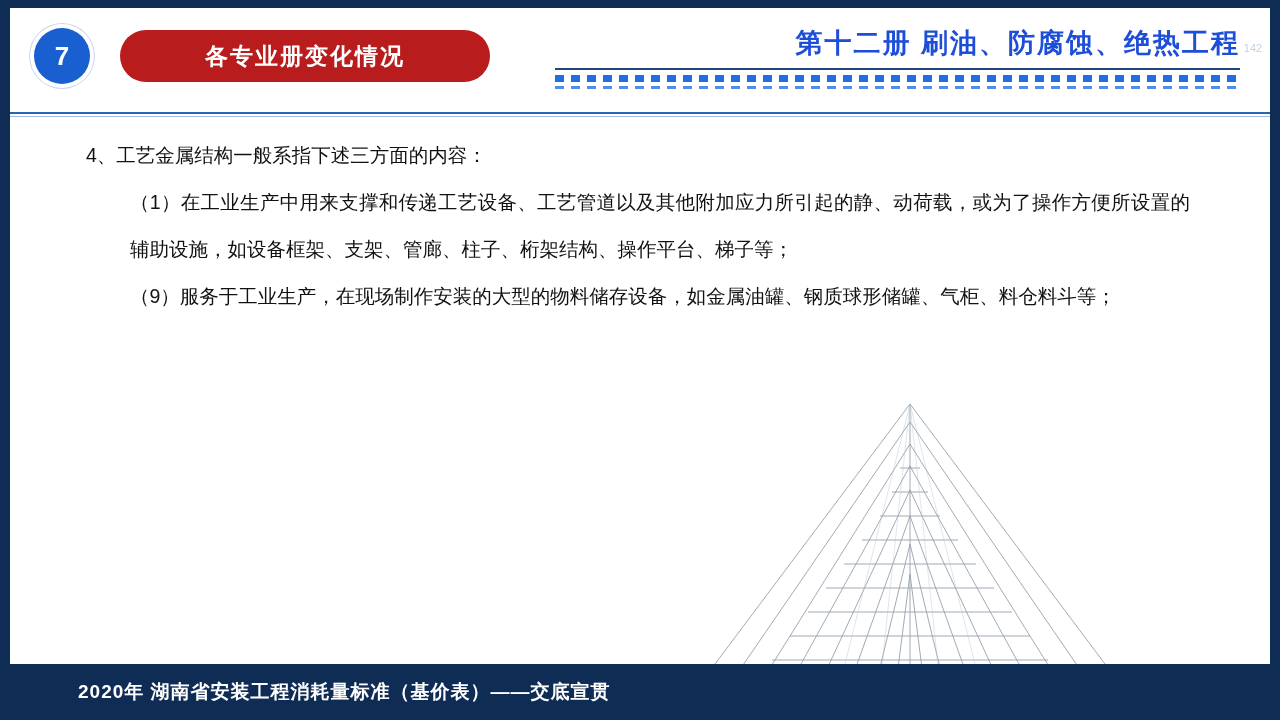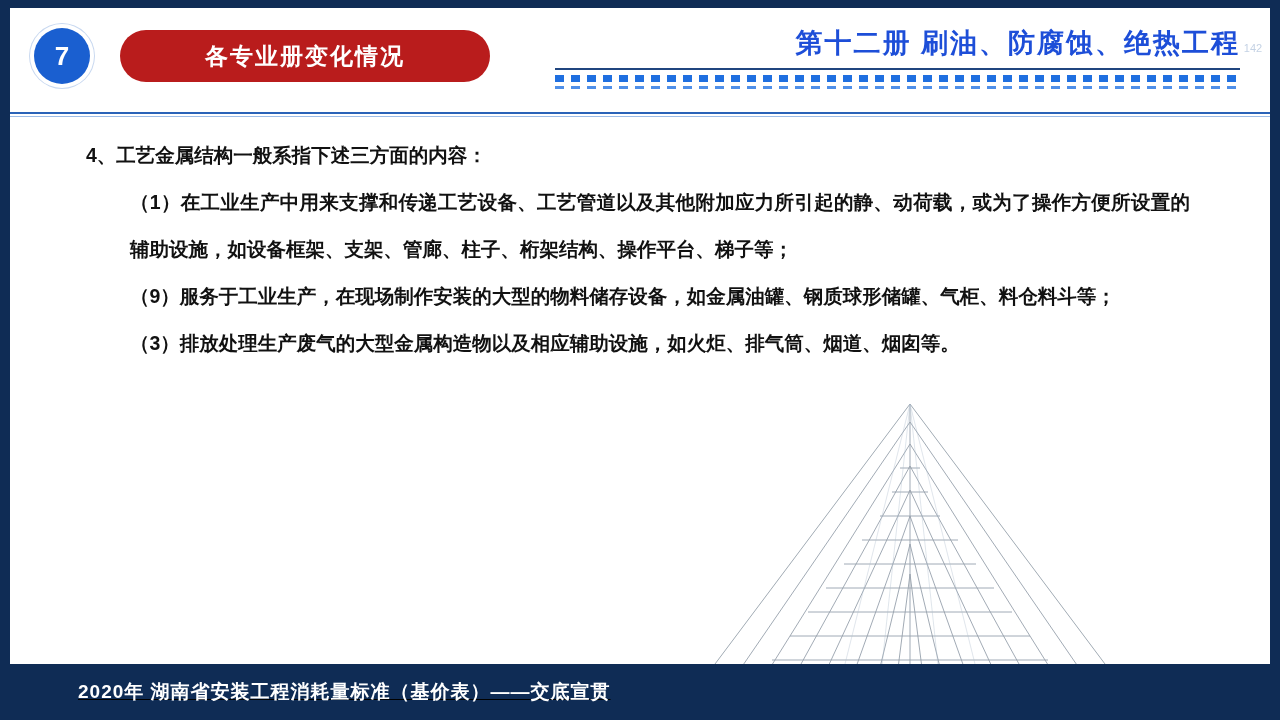--- a/index.html
+++ b/index.html
@@ -143,21 +143,21 @@
 
   
   .content {
     position: absolute;
     left: 86px;
     right: 90px;
     top: 132px;
     color: #111111;
     font-size: 19.5px;
     line-height: 47px;
-    font-weight: bold;
+    font-weight: normal;
   }
   .para {
     text-align: justify;
     margin: 0;
   }
   .para.indent {
     text-indent: 0;
     margin-left: 44px;
   }
 
@@ -175,21 +175,20 @@
   
   .footer {
     position: absolute;
     left: 10px;
     right: 10px;
     bottom: 0;
     height: 56px;
     background: #0f2c55;
     display: flex;
     align-items: center;
-    text-decoration: underline;
   }
   .footer-text {
     color: #ffffff;
     font-size: 19px;
     font-weight: bold;
     letter-spacing: 1px;
     margin-left: 68px;
   }
   .footer-bottom-edge {
     position: absolute;
@@ -220,21 +219,20 @@
   </div>
 
   <div class="page-num">142</div>
   <div class="header-divider"></div>
   <div class="header-divider2"></div>
 
   <div class="content">
     <p class="para">4、工艺金属结构一般系指下述三方面的内容：</p>
     <p class="para indent">（1）在工业生产中用来支撑和传递工艺设备、工艺管道以及其他附加应力所引起的静、动荷载，或为了操作方便所设置的辅助设施，如设备框架、支架、管廊、柱子、桁架结构、操作平台、梯子等；</p>
     <p class="para indent">（9）服务于工业生产，在现场制作安装的大型的物料储存设备，如金属油罐、钢质球形储罐、气柜、料仓料斗等；</p>
-    <p class="para indent">（3）排放处理生产废气的大型金属构造物以及相应辅助设施，如火炬、排气筒、烟道、烟囱等。</p>
   </div>
 
   <svg class="art" viewBox="0 0 440 280">
     <g stroke="#5b6b7d" stroke-width="0.9" fill="none" opacity="0.75">
       <path d="M220 0 L10 280 M220 0 L430 280"></path>
       <path d="M220 18 L40 280 M220 18 L400 280"></path>
       <path d="M220 40 L70 280 M220 40 L370 280"></path>
       <path d="M220 62 L100 280 M220 62 L340 280"></path>
       <path d="M220 86 L130 280 M220 86 L310 280"></path>
       <path d="M220 112 L160 280 M220 112 L280 280"></path>

